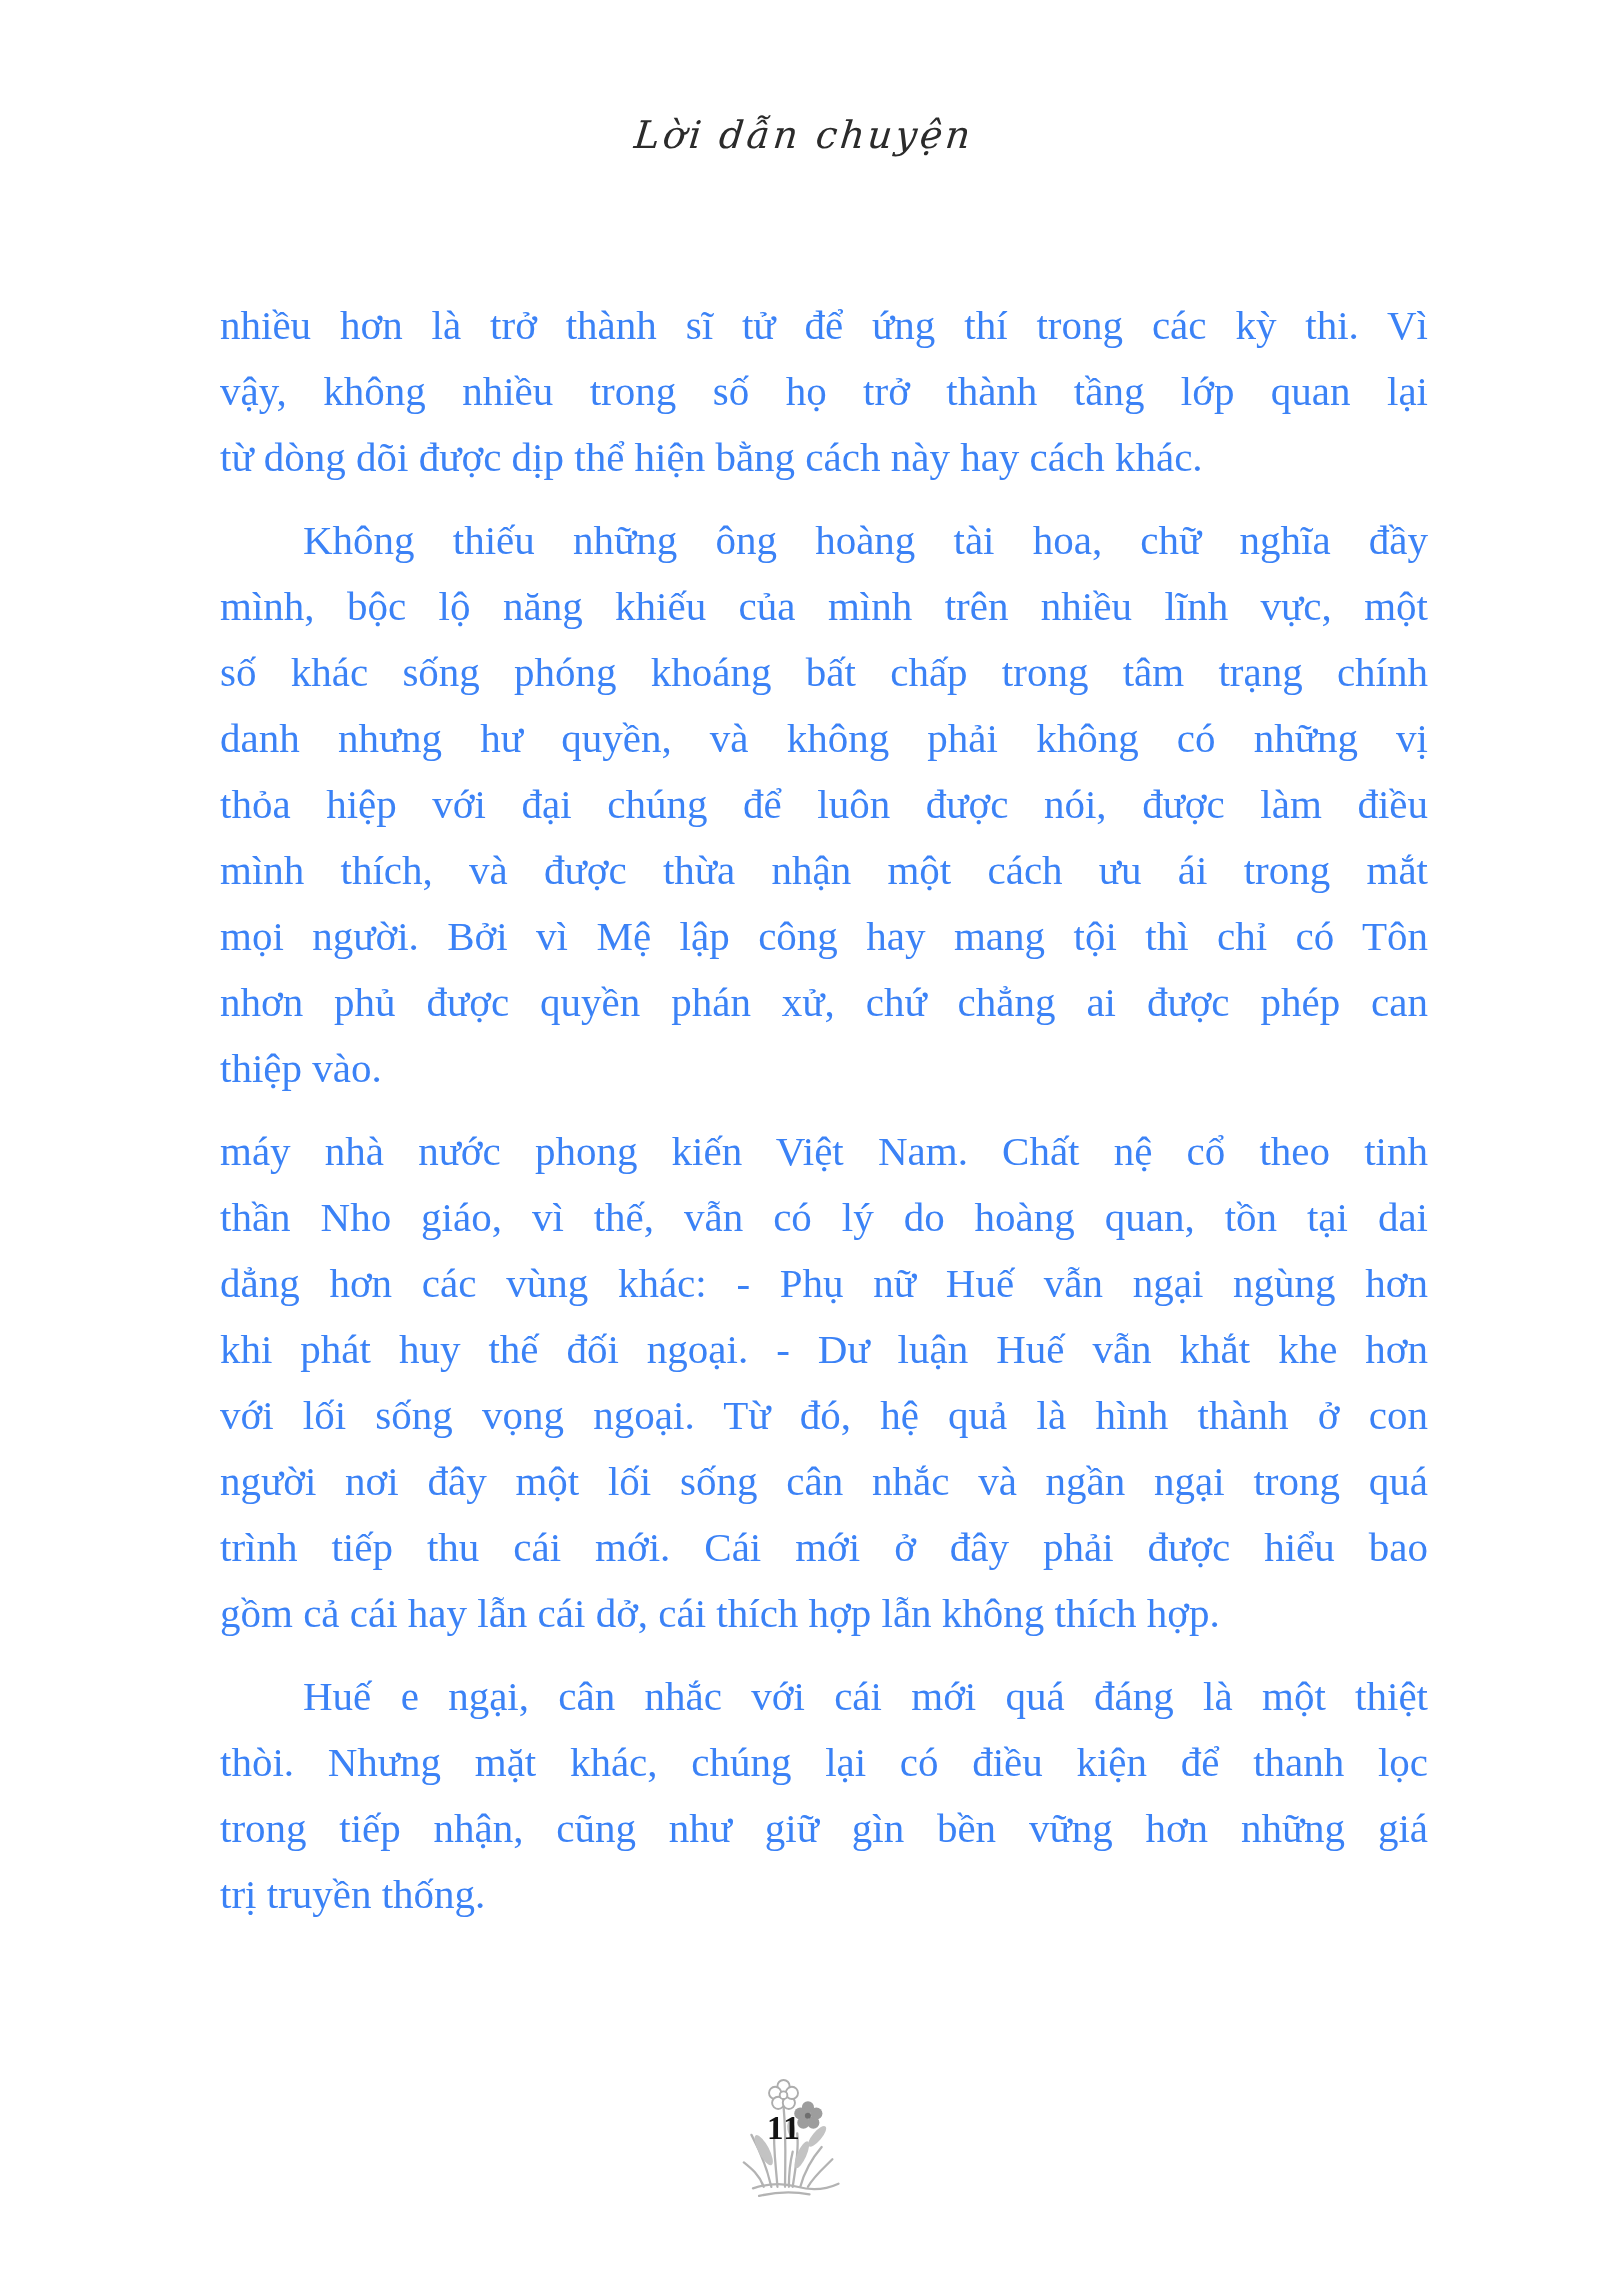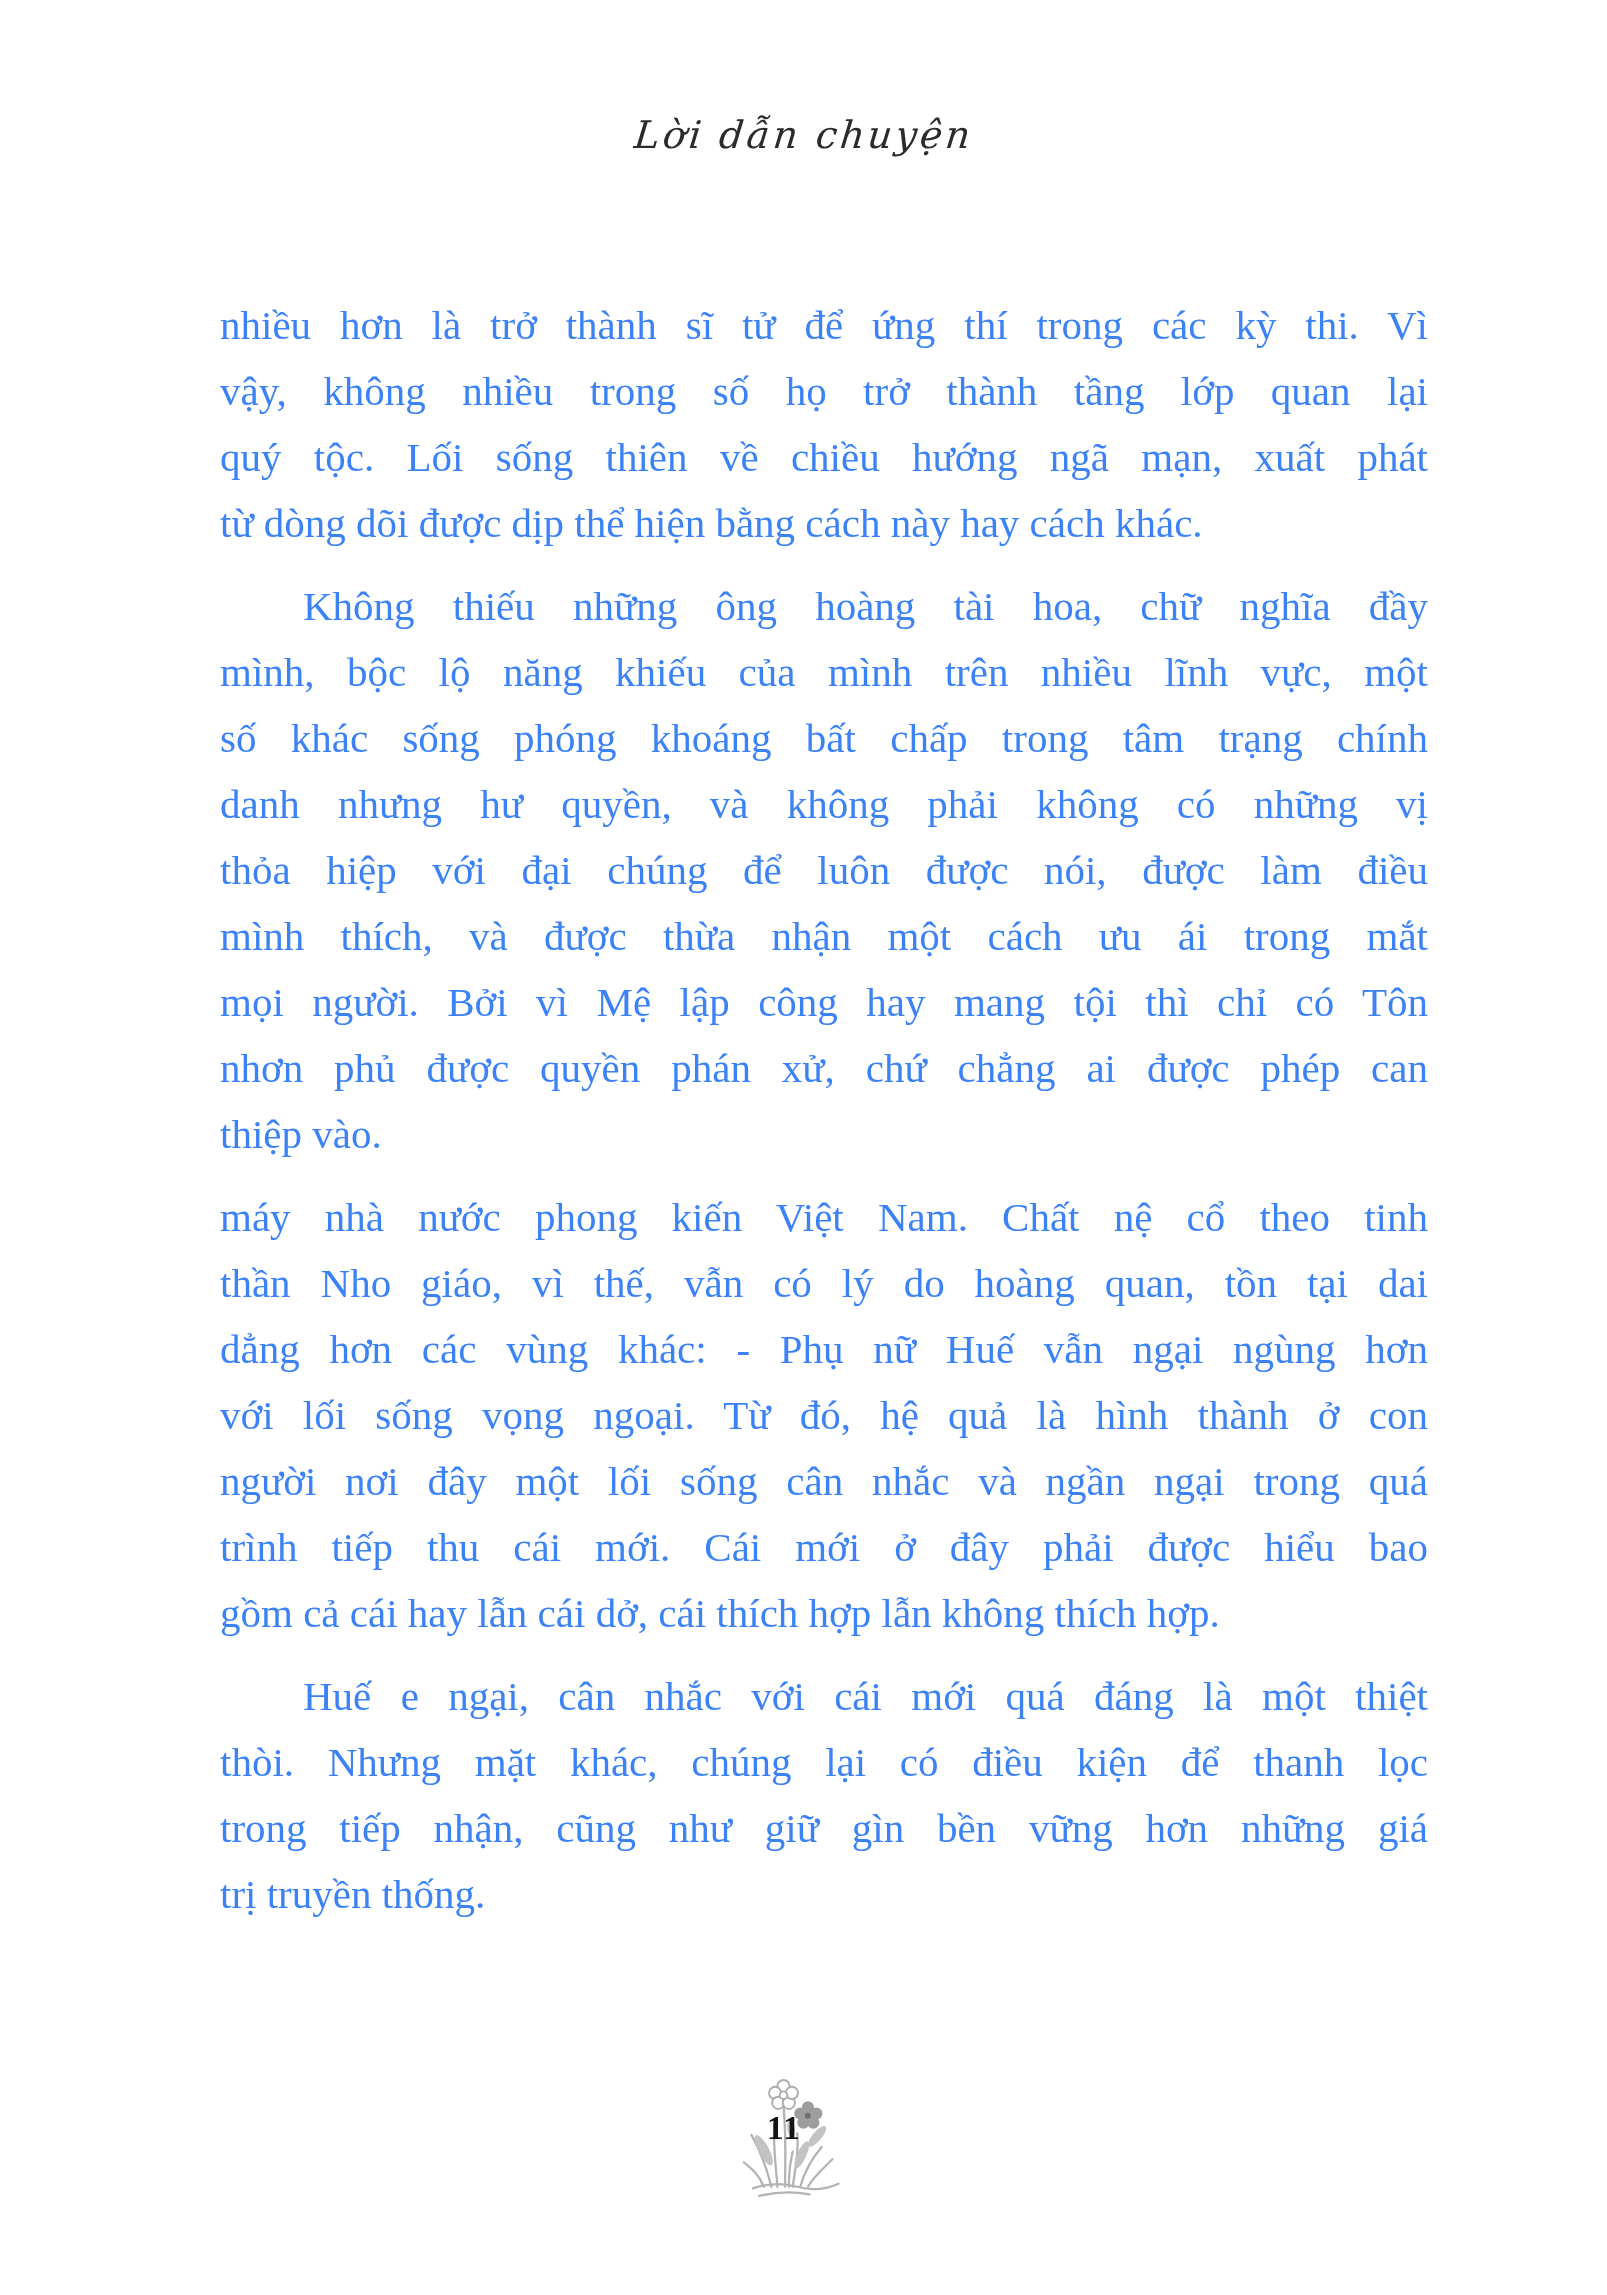--- a/index.html
+++ b/index.html
@@ -82,40 +82,40 @@
 
 <div class="page">
 
   <div class="running-header">Lời dẫn chuyện</div>
 
   <div class="body-text">
 
     <div class="para">
       <div class="line">nhiều hơn là trở thành sĩ tử để ứng thí trong các kỳ thi. Vì</div>
       <div class="line">vậy, không nhiều trong số họ trở thành tầng lớp quan lại</div>
-      <div class="line">quý tộc. Lối sống thiên về chiều hướng ngã mạn, xuất phát</div>
       <div class="line last">từ dòng dõi được dịp thể hiện bằng cách này hay cách khác.</div>
     </div>
 
     <div class="para">
       <div class="line indent">Không thiếu những ông hoàng tài hoa, chữ nghĩa đầy</div>
       <div class="line">mình, bộc lộ năng khiếu của mình trên nhiều lĩnh vực, một</div>
       <div class="line">số khác sống phóng khoáng bất chấp trong tâm trạng chính</div>
       <div class="line">danh nhưng hư quyền, và không phải không có những vị</div>
       <div class="line">thỏa hiệp với đại chúng để luôn được nói, được làm điều</div>
       <div class="line">mình thích, và được thừa nhận một cách ưu ái trong mắt</div>
       <div class="line">mọi người. Bởi vì Mệ lập công hay mang tội thì chỉ có Tôn</div>
       <div class="line">nhơn phủ được quyền phán xử, chứ chẳng ai được phép can</div>
       <div class="line last">thiệp vào.</div>
     </div>
 
     <div class="para">
       <div class="line">máy nhà nước phong kiến Việt Nam. Chất nệ cổ theo tinh</div>
       <div class="line">thần Nho giáo, vì thế, vẫn có lý do hoàng quan, tồn tại dai</div>
       <div class="line">dẳng hơn các vùng khác: - Phụ nữ Huế vẫn ngại ngùng hơn</div>
+      <div class="line">khi phát huy thế đối ngoại. - Dư luận Huế vẫn khắt khe hơn</div>
       <div class="line">với lối sống vọng ngoại. Từ đó, hệ quả là hình thành ở con</div>
       <div class="line">người nơi đây một lối sống cân nhắc và ngần ngại trong quá</div>
       <div class="line">trình tiếp thu cái mới. Cái mới ở đây phải được hiểu bao</div>
       <div class="line last">gồm cả cái hay lẫn cái dở, cái thích hợp lẫn không thích hợp.</div>
     </div>
 
     <div class="para">
       <div class="line indent">Huế e ngại, cân nhắc với cái mới quá đáng là một thiệt</div>
       <div class="line">thòi. Nhưng mặt khác, chúng lại có điều kiện để thanh lọc</div>
       <div class="line">trong tiếp nhận, cũng như giữ gìn bền vững hơn những giá</div>

